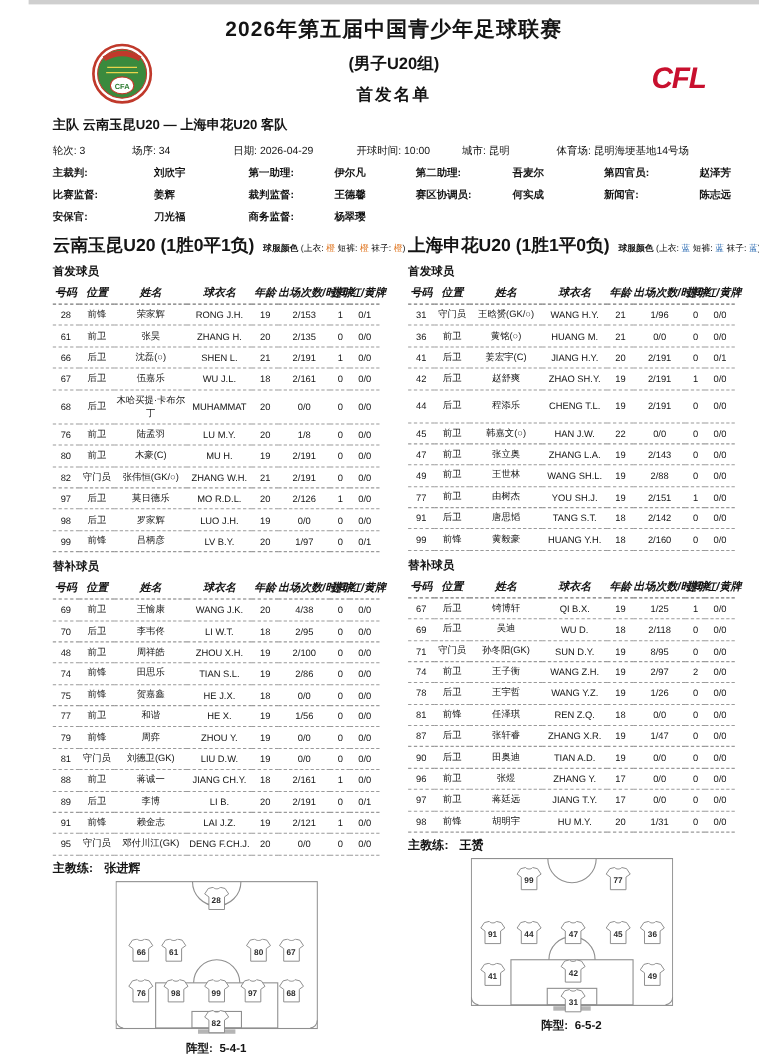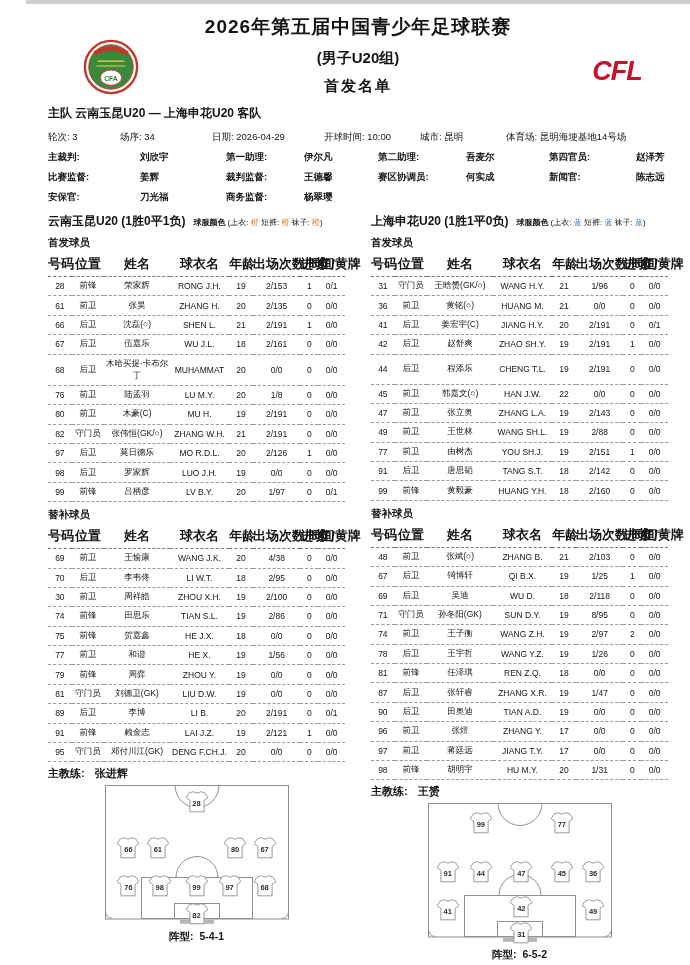--- a/index.html
+++ b/index.html
@@ -25,27 +25,27 @@
   .info-row .it:nth-child(3){width:112px}.info-row .it:nth-child(4){width:96px}
   .info-row .it:nth-child(5){width:86px}.info-row .it:nth-child(6){flex:1}
 
   .officials { display:grid; grid-template-columns:92px 86px 78px 74px 88px 83px 87px 1fr;
                margin:7px 22px 0 22px; row-gap:7px; font-size:9.5px; white-space:nowrap;font-weight:bold; }
 
   
   .teams-wrap { display:flex; margin:9px 22px 0 22px; gap:26px; }
   .team-col { flex:1; min-width:0; }
   .team-head { display:flex; align-items:baseline; white-space:nowrap; }
-  .team-name { font-size:12px; font-weight:bold; }
+  .team-name { font-size:16px; font-weight:bold; }
   .kit { font-size:8px; margin-left:8px; }
   .kit b { font-weight:bold; }
   .sec-label { font-size:10.5px; font-weight:bold; margin-top:6px; }
 
   table { width:100%; border-collapse:collapse; table-layout:fixed; margin-top:2px; }
-  th { font-size:13px; font-weight:bold; padding:3px 0; border-bottom:1px dashed #777; white-space:nowrap; }
+  th { font-size:10px; font-weight:bold; padding:3px 0; border-bottom:1px dashed #777; white-space:nowrap;font-style:italic; }
   td { font-size:8.5px; padding:3.2px 0; text-align:center; border-bottom:1px dashed #9a9a9a;
        overflow:hidden; }
   th:nth-child(1),td:nth-child(1){width:8%} th:nth-child(2),td:nth-child(2){width:11%}
   th:nth-child(3),td:nth-child(3){width:22%} th:nth-child(4),td:nth-child(4){width:20%}
   th:nth-child(5),td:nth-child(5){width:8%} th:nth-child(6),td:nth-child(6){width:16%}
   th:nth-child(7),td:nth-child(7){width:6%} th:nth-child(8),td:nth-child(8){width:9%}
   tr.tall td { padding:8.5px 0; }
 
   .coach-line { margin-top:4px; font-size:11px; font-weight:bold; }
   .coach-line .nm { margin-left:10px; }
@@ -299,21 +299,21 @@
               <td>70</td>
               <td>后卫</td>
               <td>李韦佟</td>
               <td>LI W.T.</td>
               <td>18</td>
               <td>2/95</td>
               <td>0</td>
               <td>0/0</td>
             </tr>
             <tr>
-              <td>30</td>
+              <td>48</td>
               <td>前卫</td>
               <td>周祥皓</td>
               <td>ZHOU X.H.</td>
               <td>19</td>
               <td>2/100</td>
               <td>0</td>
               <td>0/0</td>
             </tr>
             <tr>
               <td>74</td>
@@ -356,20 +356,30 @@
               <td>0/0</td>
             </tr>
             <tr>
               <td>81</td>
               <td>守门员</td>
               <td>刘德卫(GK)</td>
               <td>LIU D.W.</td>
               <td>19</td>
               <td>0/0</td>
               <td>0</td>
+              <td>0/0</td>
+            </tr>
+            <tr>
+              <td>88</td>
+              <td>前卫</td>
+              <td>蒋诚一</td>
+              <td>JIANG CH.Y.</td>
+              <td>18</td>
+              <td>2/161</td>
+              <td>1</td>
               <td>0/0</td>
             </tr>
             <tr>
               <td>89</td>
               <td>后卫</td>
               <td>李博</td>
               <td>LI B.</td>
               <td>20</td>
               <td>2/191</td>
               <td>0</td>
@@ -617,30 +627,20 @@
               <th>姓名</th>
               <th>球衣名</th>
               <th>年龄</th>
               <th>出场次数/时间</th>
               <th>进球</th>
               <th>红/黄牌</th>
             </tr>
           </thead>
           <tbody>
             <tr>
-              <td>48</td>
-              <td>前卫</td>
-              <td>张斌(○)</td>
-              <td>ZHANG B.</td>
-              <td>21</td>
-              <td>2/103</td>
-              <td>0</td>
-              <td>0/0</td>
-            </tr>
-            <tr>
               <td>67</td>
               <td>后卫</td>
               <td>锜博轩</td>
               <td>QI B.X.</td>
               <td>19</td>
               <td>1/25</td>
               <td>1</td>
               <td>0/0</td>
             </tr>
             <tr>

